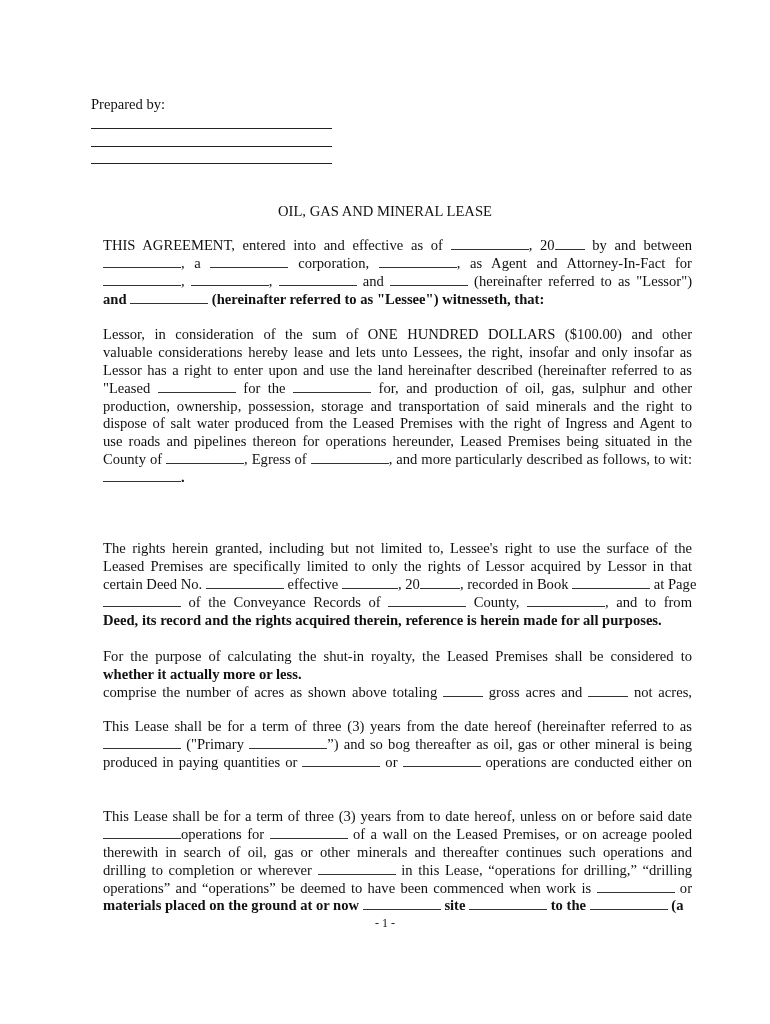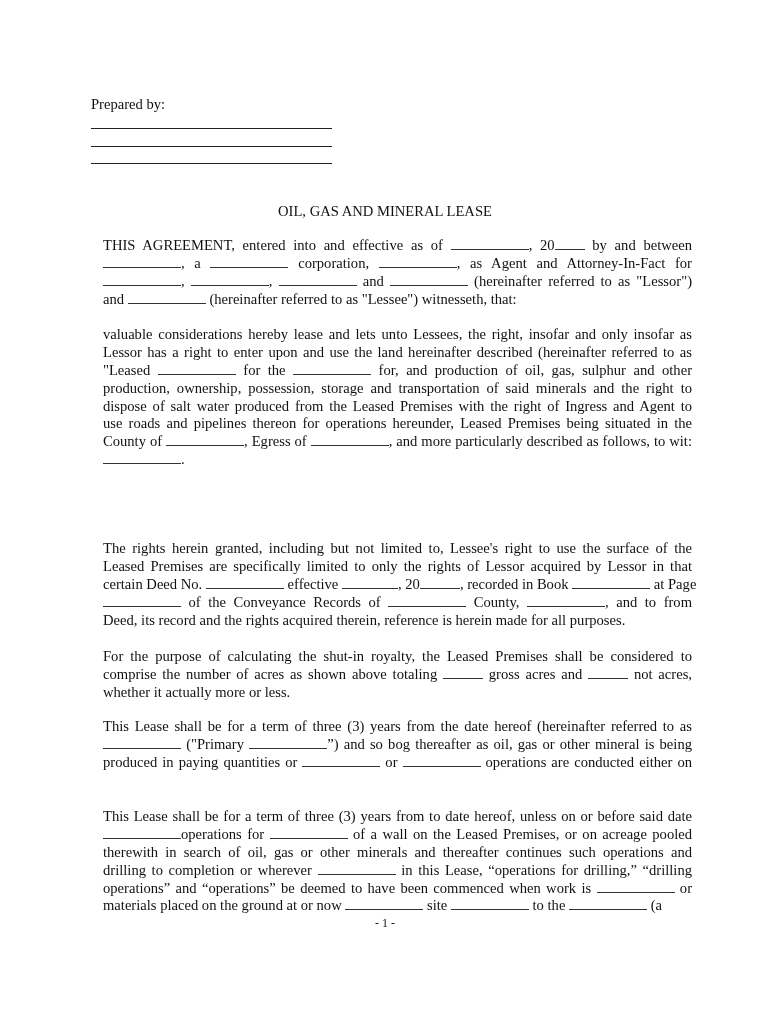--- a/index.html
+++ b/index.html
@@ -56,20 +56,21 @@
     }
     .line {
       display: block;
       text-align: justify;
       text-align-last: justify;
       white-space: nowrap;
       height: 17.9px;
     }
     .line.last {
       text-align-last: left;
+      font-weight: bold;
     }
     .seg {
       display: inline;
     }
     .blank {
       display: inline-block;
       border-bottom: 1px solid #333;
       height: 12px;
       vertical-align: baseline;
     }
@@ -95,40 +96,41 @@
 
   <div class="title">OIL, GAS AND MINERAL LEASE</div>
 
   <div class="para" style="top:237px">
       <span class="line"><span class="seg">THIS AGREEMENT, entered into and effective as of </span><span class="blank" style="width: 78px;"></span><span class="seg">, 20</span><span class="blank" style="width: 30px;"></span><span class="seg"> by and between</span></span>
       <span class="line"><span class="blank" style="width: 78px;"></span><span class="seg">, a </span><span class="blank" style="width: 78px;"></span><span class="seg"> corporation, </span><span class="blank" style="width: 78px;"></span><span class="seg">, as Agent and Attorney-In-Fact for</span></span>
       <span class="line"><span class="blank" style="width: 78px;"></span><span class="seg">, </span><span class="blank" style="width: 78px;"></span><span class="seg">, </span><span class="blank" style="width: 78px;"></span><span class="seg"> and </span><span class="blank" style="width: 78px;"></span><span class="seg"> (hereinafter referred to as "Lessor")</span></span>
       <span class="line last"><span class="seg">and </span><span class="blank" style="width: 78px;"></span><span class="seg"> (hereinafter referred to as "Lessee") witnesseth, that:</span></span>
     </div>
   <div class="para" style="top:326px">
+      <span class="line"><span class="seg">Lessor, in consideration of the sum of ONE HUNDRED DOLLARS ($100.00) and other</span></span>
       <span class="line"><span class="seg">valuable considerations hereby lease and lets unto Lessees, the right, insofar and only insofar as</span></span>
       <span class="line"><span class="seg">Lessor has a right to enter upon and use the land hereinafter described (hereinafter referred to as</span></span>
       <span class="line"><span class="seg">"Leased </span><span class="blank" style="width: 78px;"></span><span class="seg"> for the </span><span class="blank" style="width: 78px;"></span><span class="seg"> for, and production of oil, gas, sulphur and other</span></span>
       <span class="line"><span class="seg">production, ownership, possession, storage and transportation of said minerals and the right to</span></span>
       <span class="line"><span class="seg">dispose of salt water produced from the Leased Premises with the right of Ingress and Agent to</span></span>
       <span class="line"><span class="seg">use roads and pipelines thereon for operations hereunder, Leased Premises being situated in the</span></span>
       <span class="line"><span class="seg">County of </span><span class="blank" style="width: 78px;"></span><span class="seg">, Egress of </span><span class="blank" style="width: 78px;"></span><span class="seg">, and more particularly described as follows, to wit:</span></span>
       <span class="line last"><span class="blank" style="width: 78px;"></span><span class="seg">.</span></span>
     </div>
   <div class="para" style="top:540px">
       <span class="line"><span class="seg">The rights herein granted, including but not limited to, Lessee's right to use the surface of the</span></span>
       <span class="line"><span class="seg">Leased Premises are specifically limited to only the rights of Lessor acquired by Lessor in that</span></span>
       <span class="line"><span class="seg">certain Deed No. </span><span class="blank" style="width: 78px;"></span><span class="seg"> effective </span><span class="blank" style="width: 56px;"></span><span class="seg">, 20</span><span class="blank" style="width: 40px;"></span><span class="seg">, recorded in Book </span><span class="blank" style="width: 78px;"></span><span class="seg"> at Page</span></span>
       <span class="line"><span class="blank" style="width: 78px;"></span><span class="seg"> of the Conveyance Records of </span><span class="blank" style="width: 78px;"></span><span class="seg"> County, </span><span class="blank" style="width: 78px;"></span><span class="seg">, and to from</span></span>
       <span class="line last"><span class="seg">Deed, its record and the rights acquired therein, reference is herein made for all purposes.</span></span>
     </div>
   <div class="para" style="top:648px">
       <span class="line"><span class="seg">For the purpose of calculating the shut-in royalty, the Leased Premises shall be considered to</span></span>
+      <span class="line last"><span class="seg">whether it actually more or less.</span></span>
       <span class="line"><span class="seg">comprise the number of acres as shown above totaling </span><span class="blank" style="width: 40px;"></span><span class="seg"> gross acres and </span><span class="blank" style="width: 40px;"></span><span class="seg"> not acres,</span></span>
-      <span class="line last"><span class="seg">whether it actually more or less.</span></span>
     </div>
   <div class="para" style="top:718px">
       <span class="line"><span class="seg">This Lease shall be for a term of three (3) years from the date hereof (hereinafter referred to as</span></span>
       <span class="line"><span class="blank" style="width: 78px;"></span><span class="seg"> ("Primary </span><span class="blank" style="width: 78px;"></span><span class="seg">”) and so bog thereafter as oil, gas or other mineral is being</span></span>
       <span class="line"><span class="seg">produced in paying quantities or </span><span class="blank" style="width: 78px;"></span><span class="seg"> or </span><span class="blank" style="width: 78px;"></span><span class="seg"> operations are conducted either on</span></span>
     </div>
   <div class="para" style="top:808px">
       <span class="line"><span class="seg">This Lease shall be for a term of three (3) years from to date hereof, unless on or before said date</span></span>
       <span class="line"><span class="blank" style="width: 78px;"></span><span class="seg">operations for </span><span class="blank" style="width: 78px;"></span><span class="seg"> of a wall on the Leased Premises, or on acreage pooled</span></span>
       <span class="line"><span class="seg">therewith in search of oil, gas or other minerals and thereafter continues such operations and</span></span>

